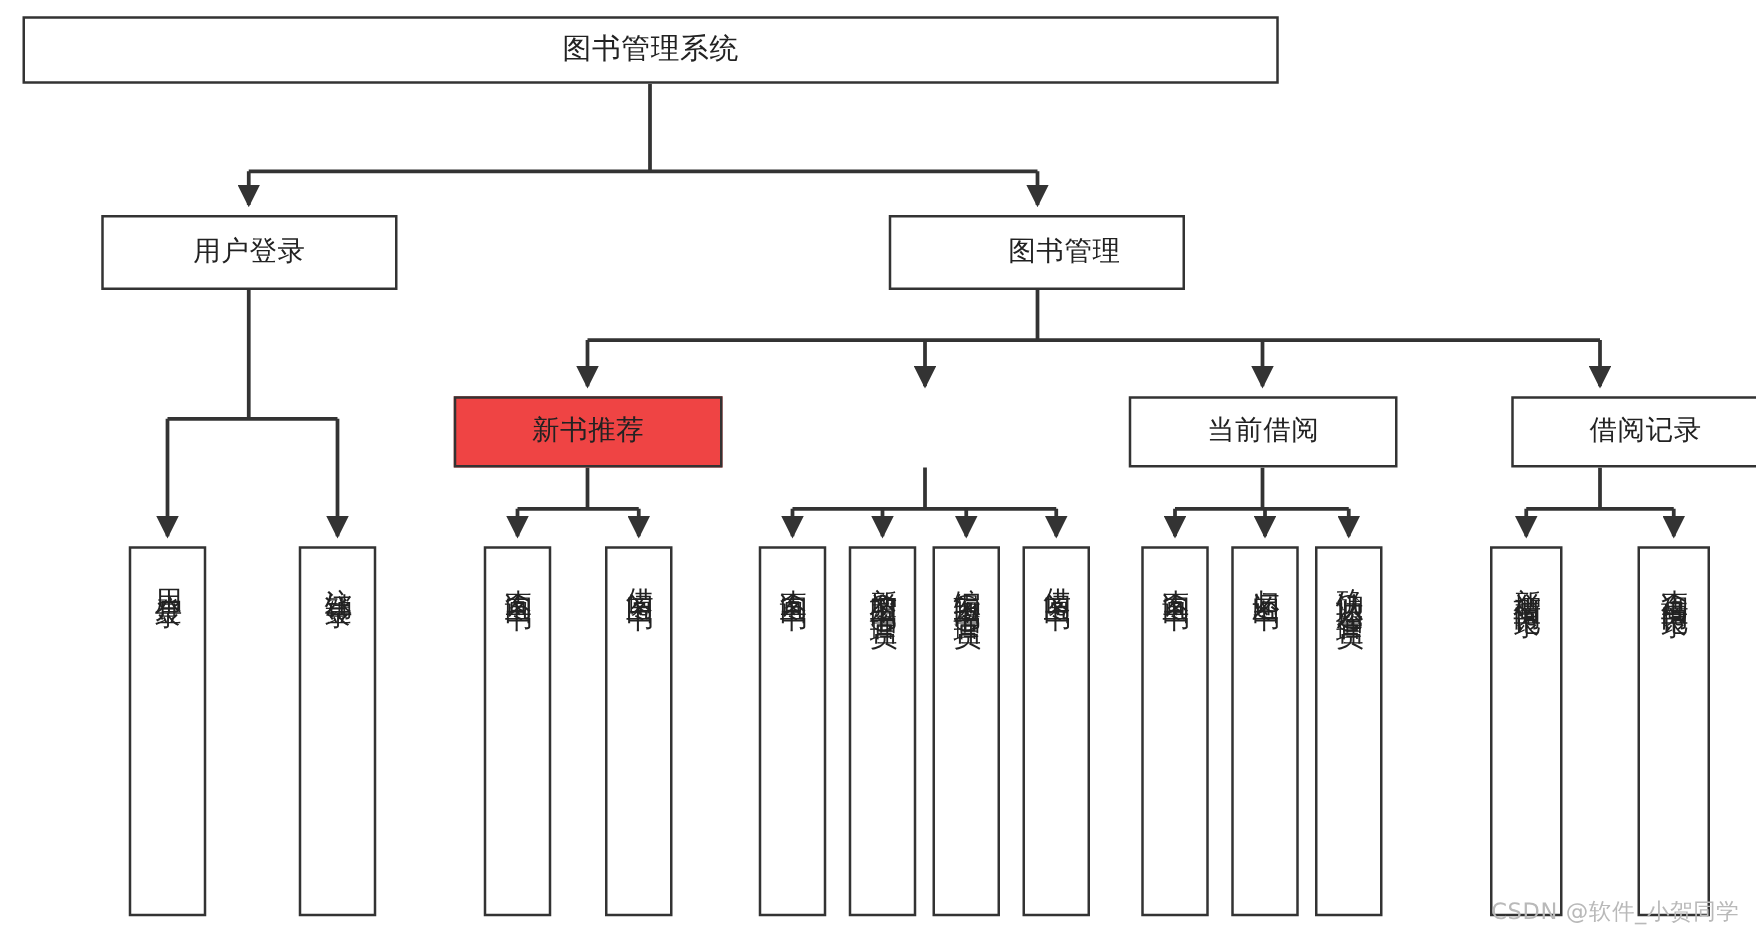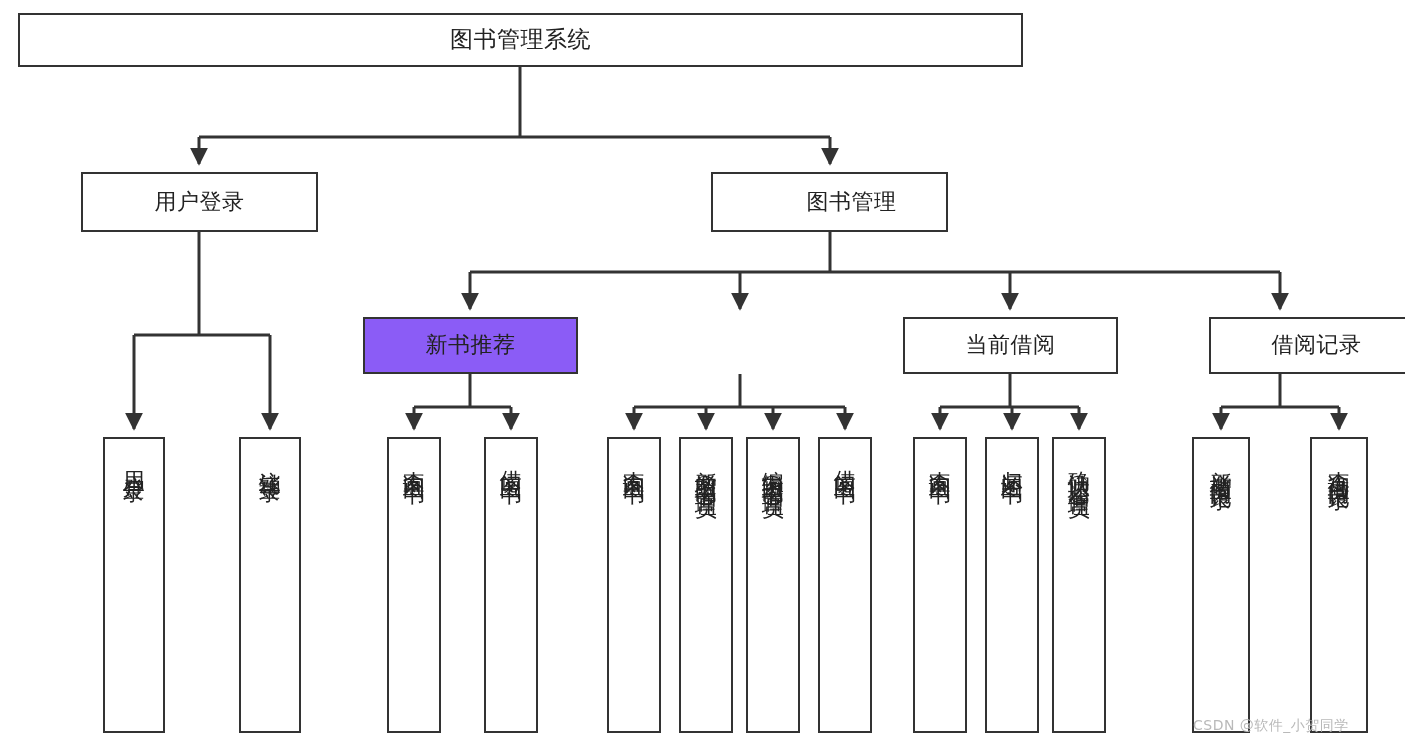--- a/index.html
+++ b/index.html
@@ -60,21 +60,21 @@
   .node.vert .label {
     writing-mode: vertical-rl;
     text-orientation: upright;
     font-size: 22px;
     line-height: 1.25;
     letter-spacing: 4px;
     text-align: left;
   }
   .watermark {
     position: absolute;
-    font-size: 14px;
+    font-size: 18px;
     color: #b9b9b9;
     white-space: nowrap;
     z-index: 5;
     letter-spacing: 0.5px;
   }
 </style>
 </head>
 <body>
 
 <div id="canvas" style="background: rgb(255, 255, 255);">
@@ -133,21 +133,21 @@
     <span class="label">图书管理系统</span>
   </div>
 
   <div class="node horiz" style="left: 81px; top: 172px; width: 237px; height: 60px; border-color: rgb(51, 51, 51); background: rgb(255, 255, 255); color: rgb(34, 34, 34);">
     <span class="label">用户登录</span>
   </div>
   <div class="node horiz" style="left: 711px; top: 172px; width: 237px; height: 60px; border-color: rgb(51, 51, 51); background: rgb(255, 255, 255); color: rgb(34, 34, 34); padding-left: 44px;">
     <span class="label">图书管理</span>
   </div>
 
-  <div class="node horiz" style="left: 363px; top: 317px; width: 215px; height: 57px; border-color: rgb(51, 51, 51); background: #8b5cf6; color: rgb(34, 34, 34);">
+  <div class="node horiz" style="left: 363px; top: 317px; width: 215px; height: 57px; border-color: rgb(51, 51, 51); background: #ef4444; color: rgb(34, 34, 34);">
     <span class="label">新书推荐</span>
   </div>
   <div class="node horiz" style="left: 903px; top: 317px; width: 215px; height: 57px; border-color: rgb(51, 51, 51); background: rgb(255, 255, 255); color: rgb(34, 34, 34);">
     <span class="label">当前借阅</span>
   </div>
   <div class="node horiz" style="left: 1209px; top: 317px; width: 215px; height: 57px; border-color: rgb(51, 51, 51); background: rgb(255, 255, 255); color: rgb(34, 34, 34); justify-content: center;">
     <span class="label">借阅记录</span>
   </div>
 
   <div class="node vert" style="left: 103px; top: 437px; width: 62px; height: 296px; border-color: rgb(51, 51, 51); background: rgb(255, 255, 255); color: rgb(34, 34, 34);">

